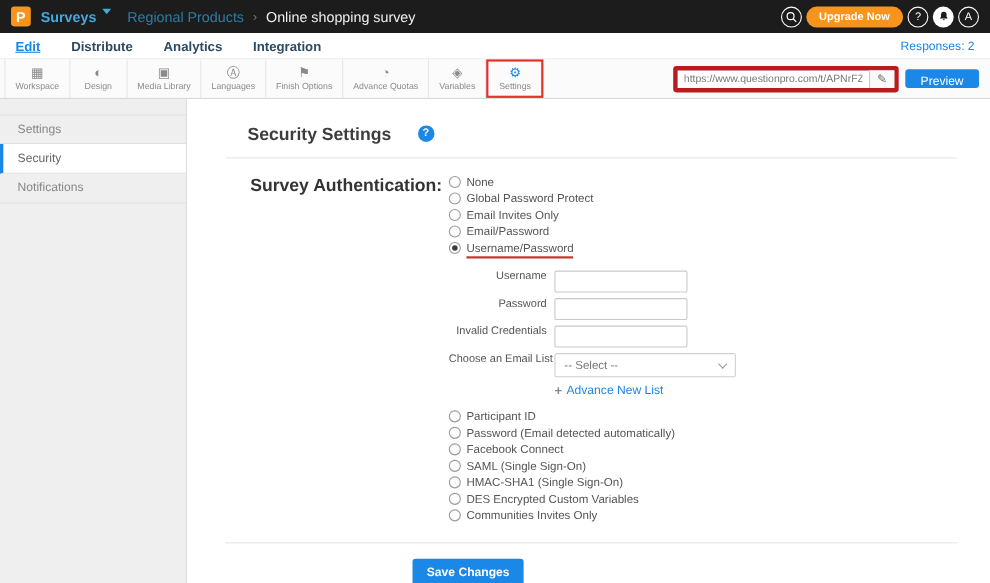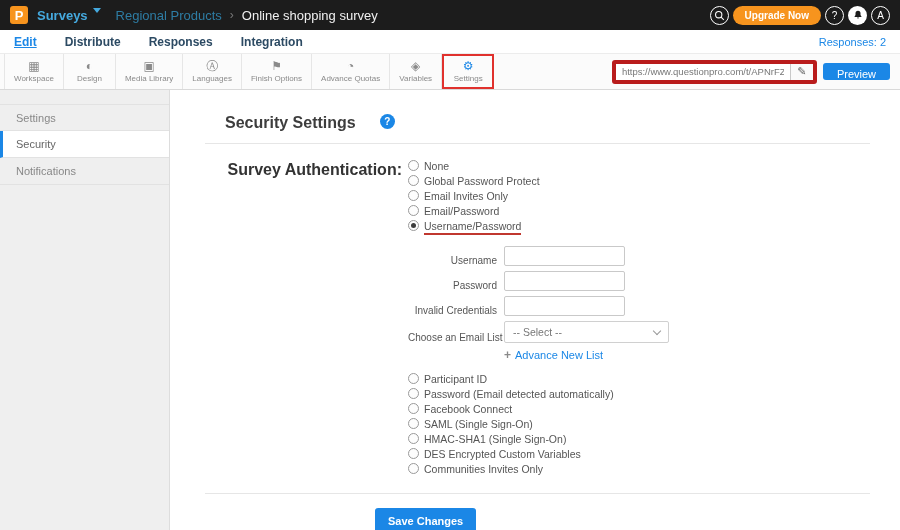--- a/index.html
+++ b/index.html
@@ -70,21 +70,21 @@
   .auth-label { width:203px; text-align:right; padding-right:6px; font-size:16px; font-weight:bold; color:#333; padding-top:1px; }
   .auth-col { display:flex; flex-direction:column; }
 
   .radio-row { display:flex; align-items:flex-start; gap:5px; margin-bottom:3px; cursor:pointer; }
   .radio { width:11px; height:11px; border:1px solid #9a9a9a; border-radius:50%; background:#fdfdfd; position:relative; flex-shrink:0; }
   .radio.checked::after { content:""; position:absolute; inset:2px; background:#3c3c3c; border-radius:50%; }
   .radio-label { font-size:10.5px; color:#555; }
   .radio-label.underlined { border-bottom:2px solid #c0372f; padding-bottom:1px; }
 
   .fields-block { margin-top:8px; margin-bottom:11px; }
-  .field-row { display:flex; align-items:flex-end; margin-bottom:5px; }
+  .field-row { display:flex; align-items:flex-start; margin-bottom:5px; }
   .field-label { width:89px; text-align:right; margin-right:7px; font-size:10px; color:#555; white-space:nowrap; }
   .text-input { width:121px; height:20px; border:1px solid #c9c9c9; border-radius:2px; font-size:11px; padding:0 5px; outline:none; }
   .select-box { width:165px; height:22px; border:1px solid #d0d0d0; border-radius:2px; display:flex; align-items:center;
                 justify-content:space-between; padding:0 8px; cursor:pointer; background:#fff; }
   .select-value { font-size:10.5px; color:#777; }
   .chevron { width:6px; height:6px; border-right:1px solid #999; border-bottom:1px solid #999; transform:rotate(45deg); margin-top:-3px; }
   .create-link { display:flex; align-items:center; gap:4px; margin-left:96px; margin-top:3px; cursor:pointer; text-decoration:none; }
   .plus { color:#8a8a8a; font-size:12px; font-weight:bold; }
   .create-label { color:#1b87e6; font-size:11px; }
 
@@ -120,21 +120,21 @@
         <path d="M8 1a4 4 0 0 0-4 4v3L2.5 10.5V11h11v-.5L12 8V5a4 4 0 0 0-4-4zM6.5 12a1.5 1.5 0 0 0 3 0z" fill="#1c1c1c"></path>
       </svg>
     </button>
     <button class="circle-btn">A</button>
   </div>
 </header>
 
 <nav class="navbar">
   <a class="nav-item active">Edit</a>
   <a class="nav-item">Distribute</a>
-  <a class="nav-item">Responses</a>
+  <a class="nav-item">Analytics</a>
   <a class="nav-item">Integration</a>
   <span class="responses">Responses: 2</span>
 </nav>
 
 <div class="toolbar">
   <div class="tool-item">
     <span class="tool-icon">▦</span>
     <span class="tool-label">Workspace</span>
   </div>
   <div class="tool-item">

